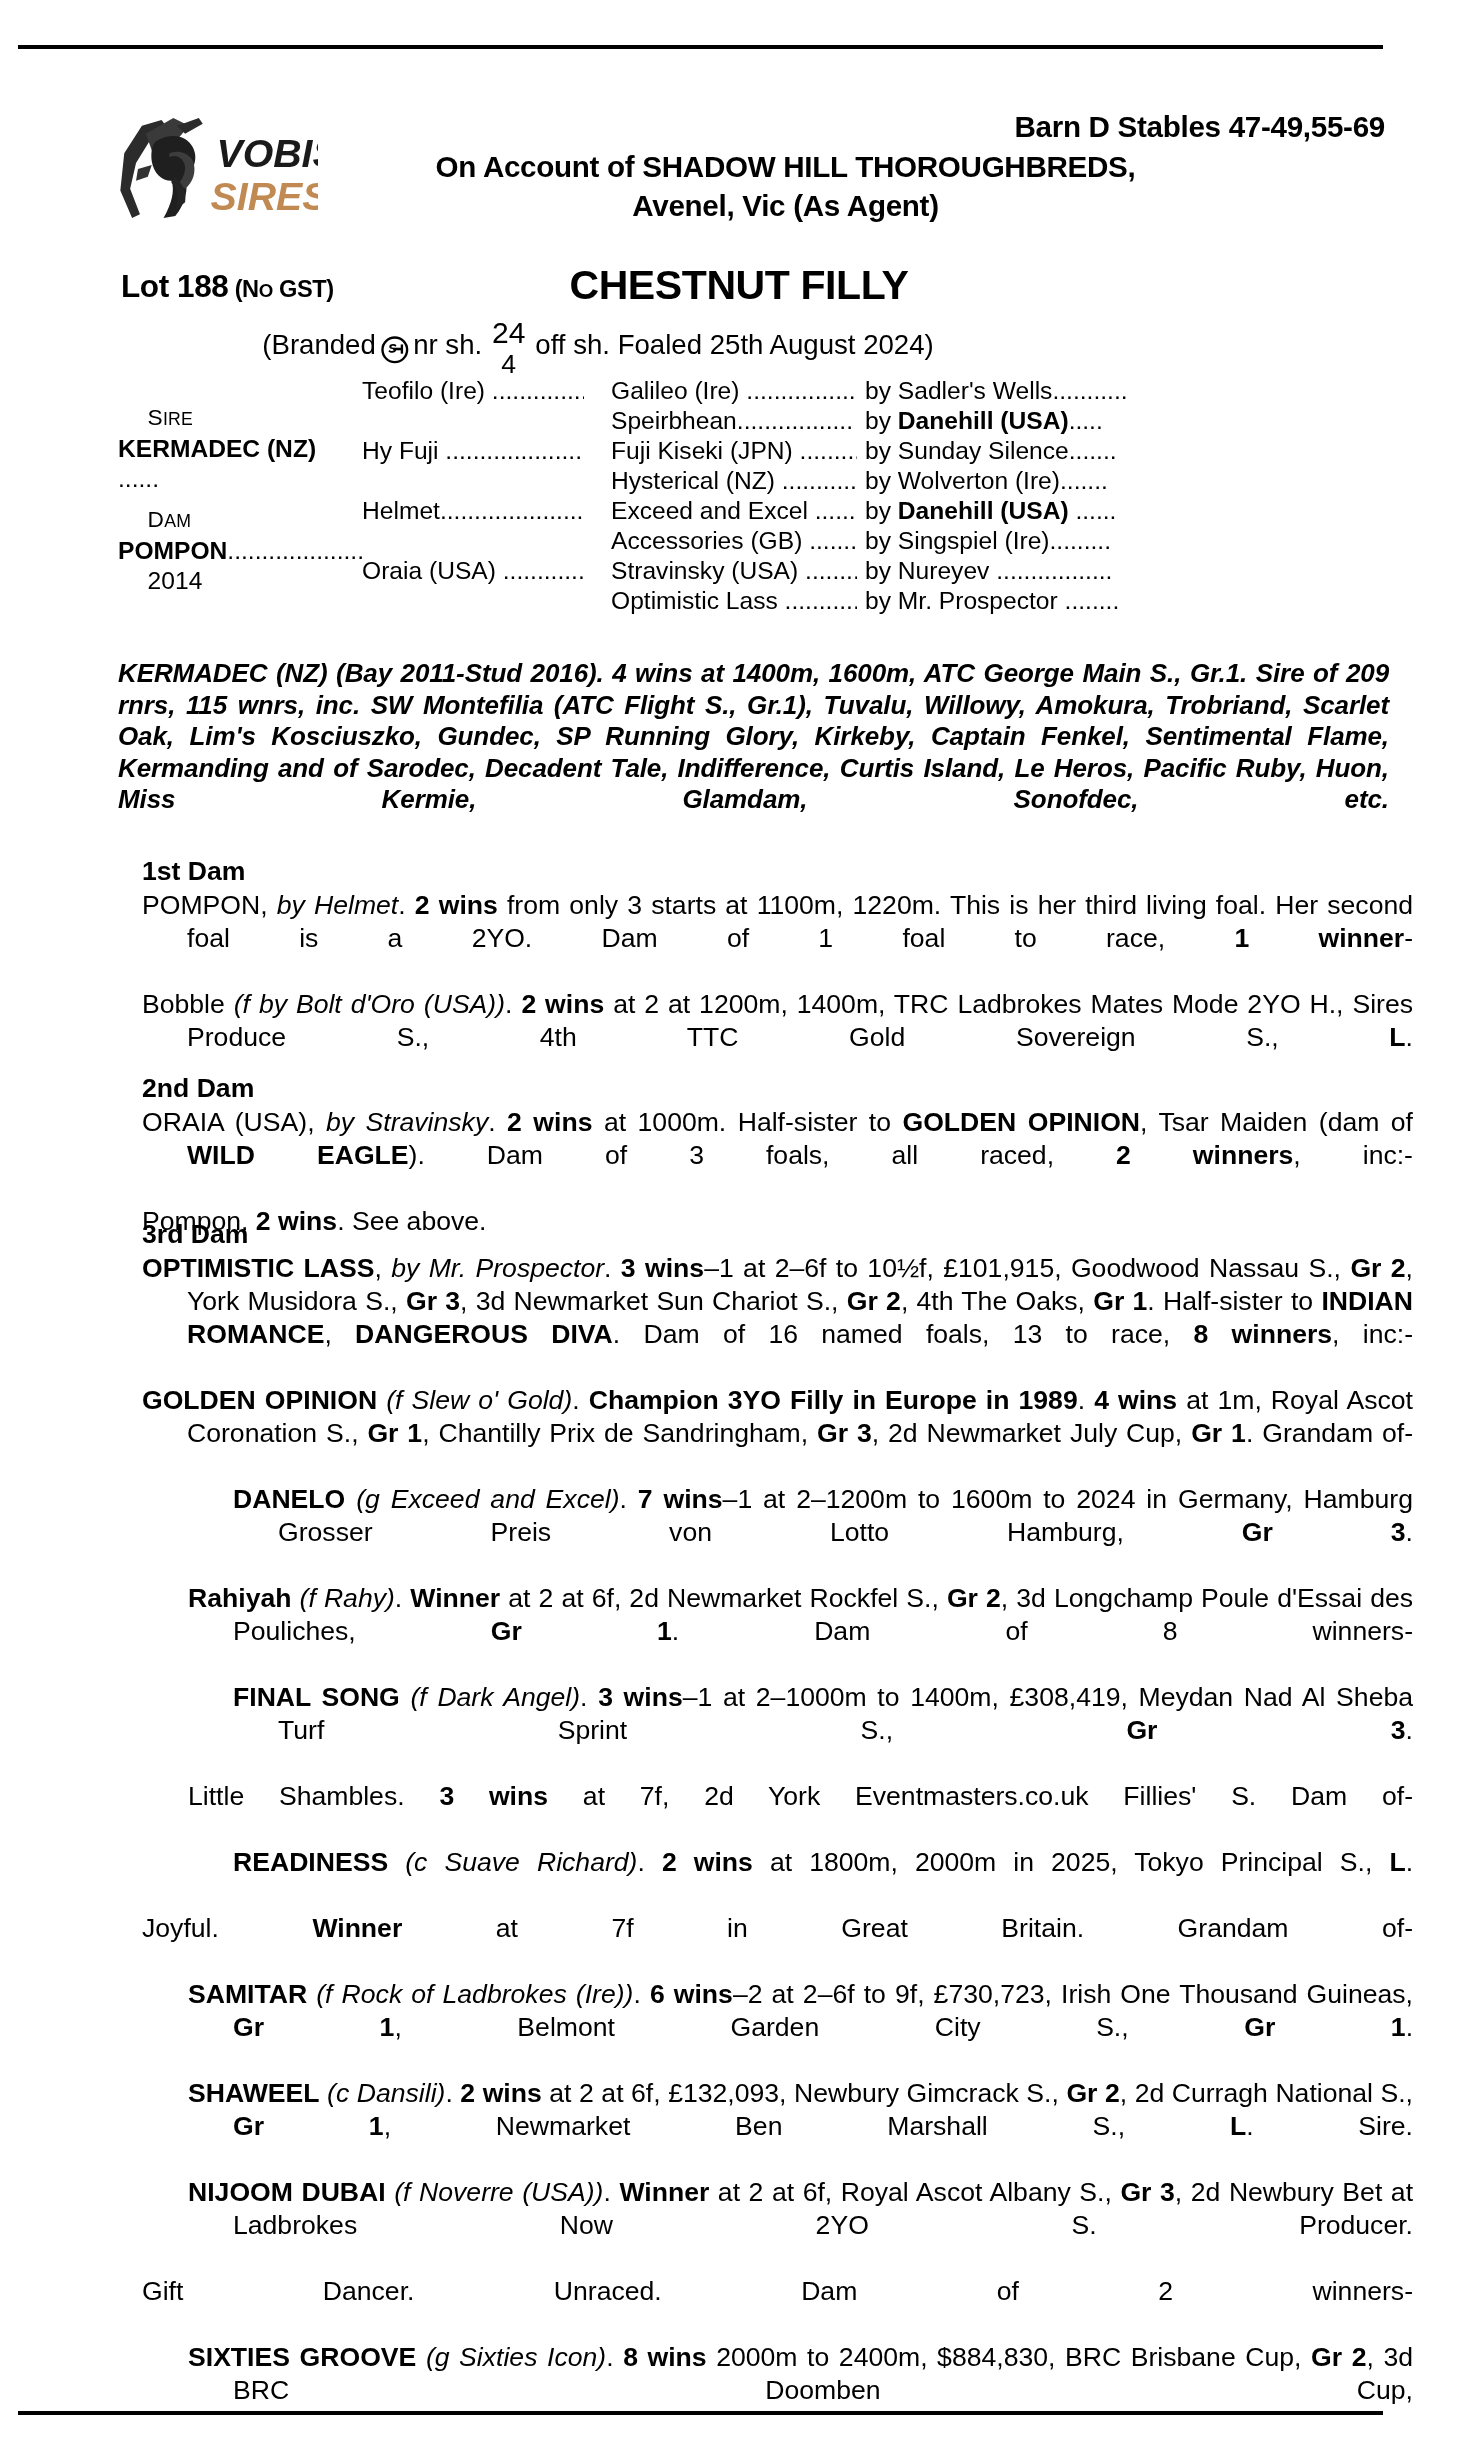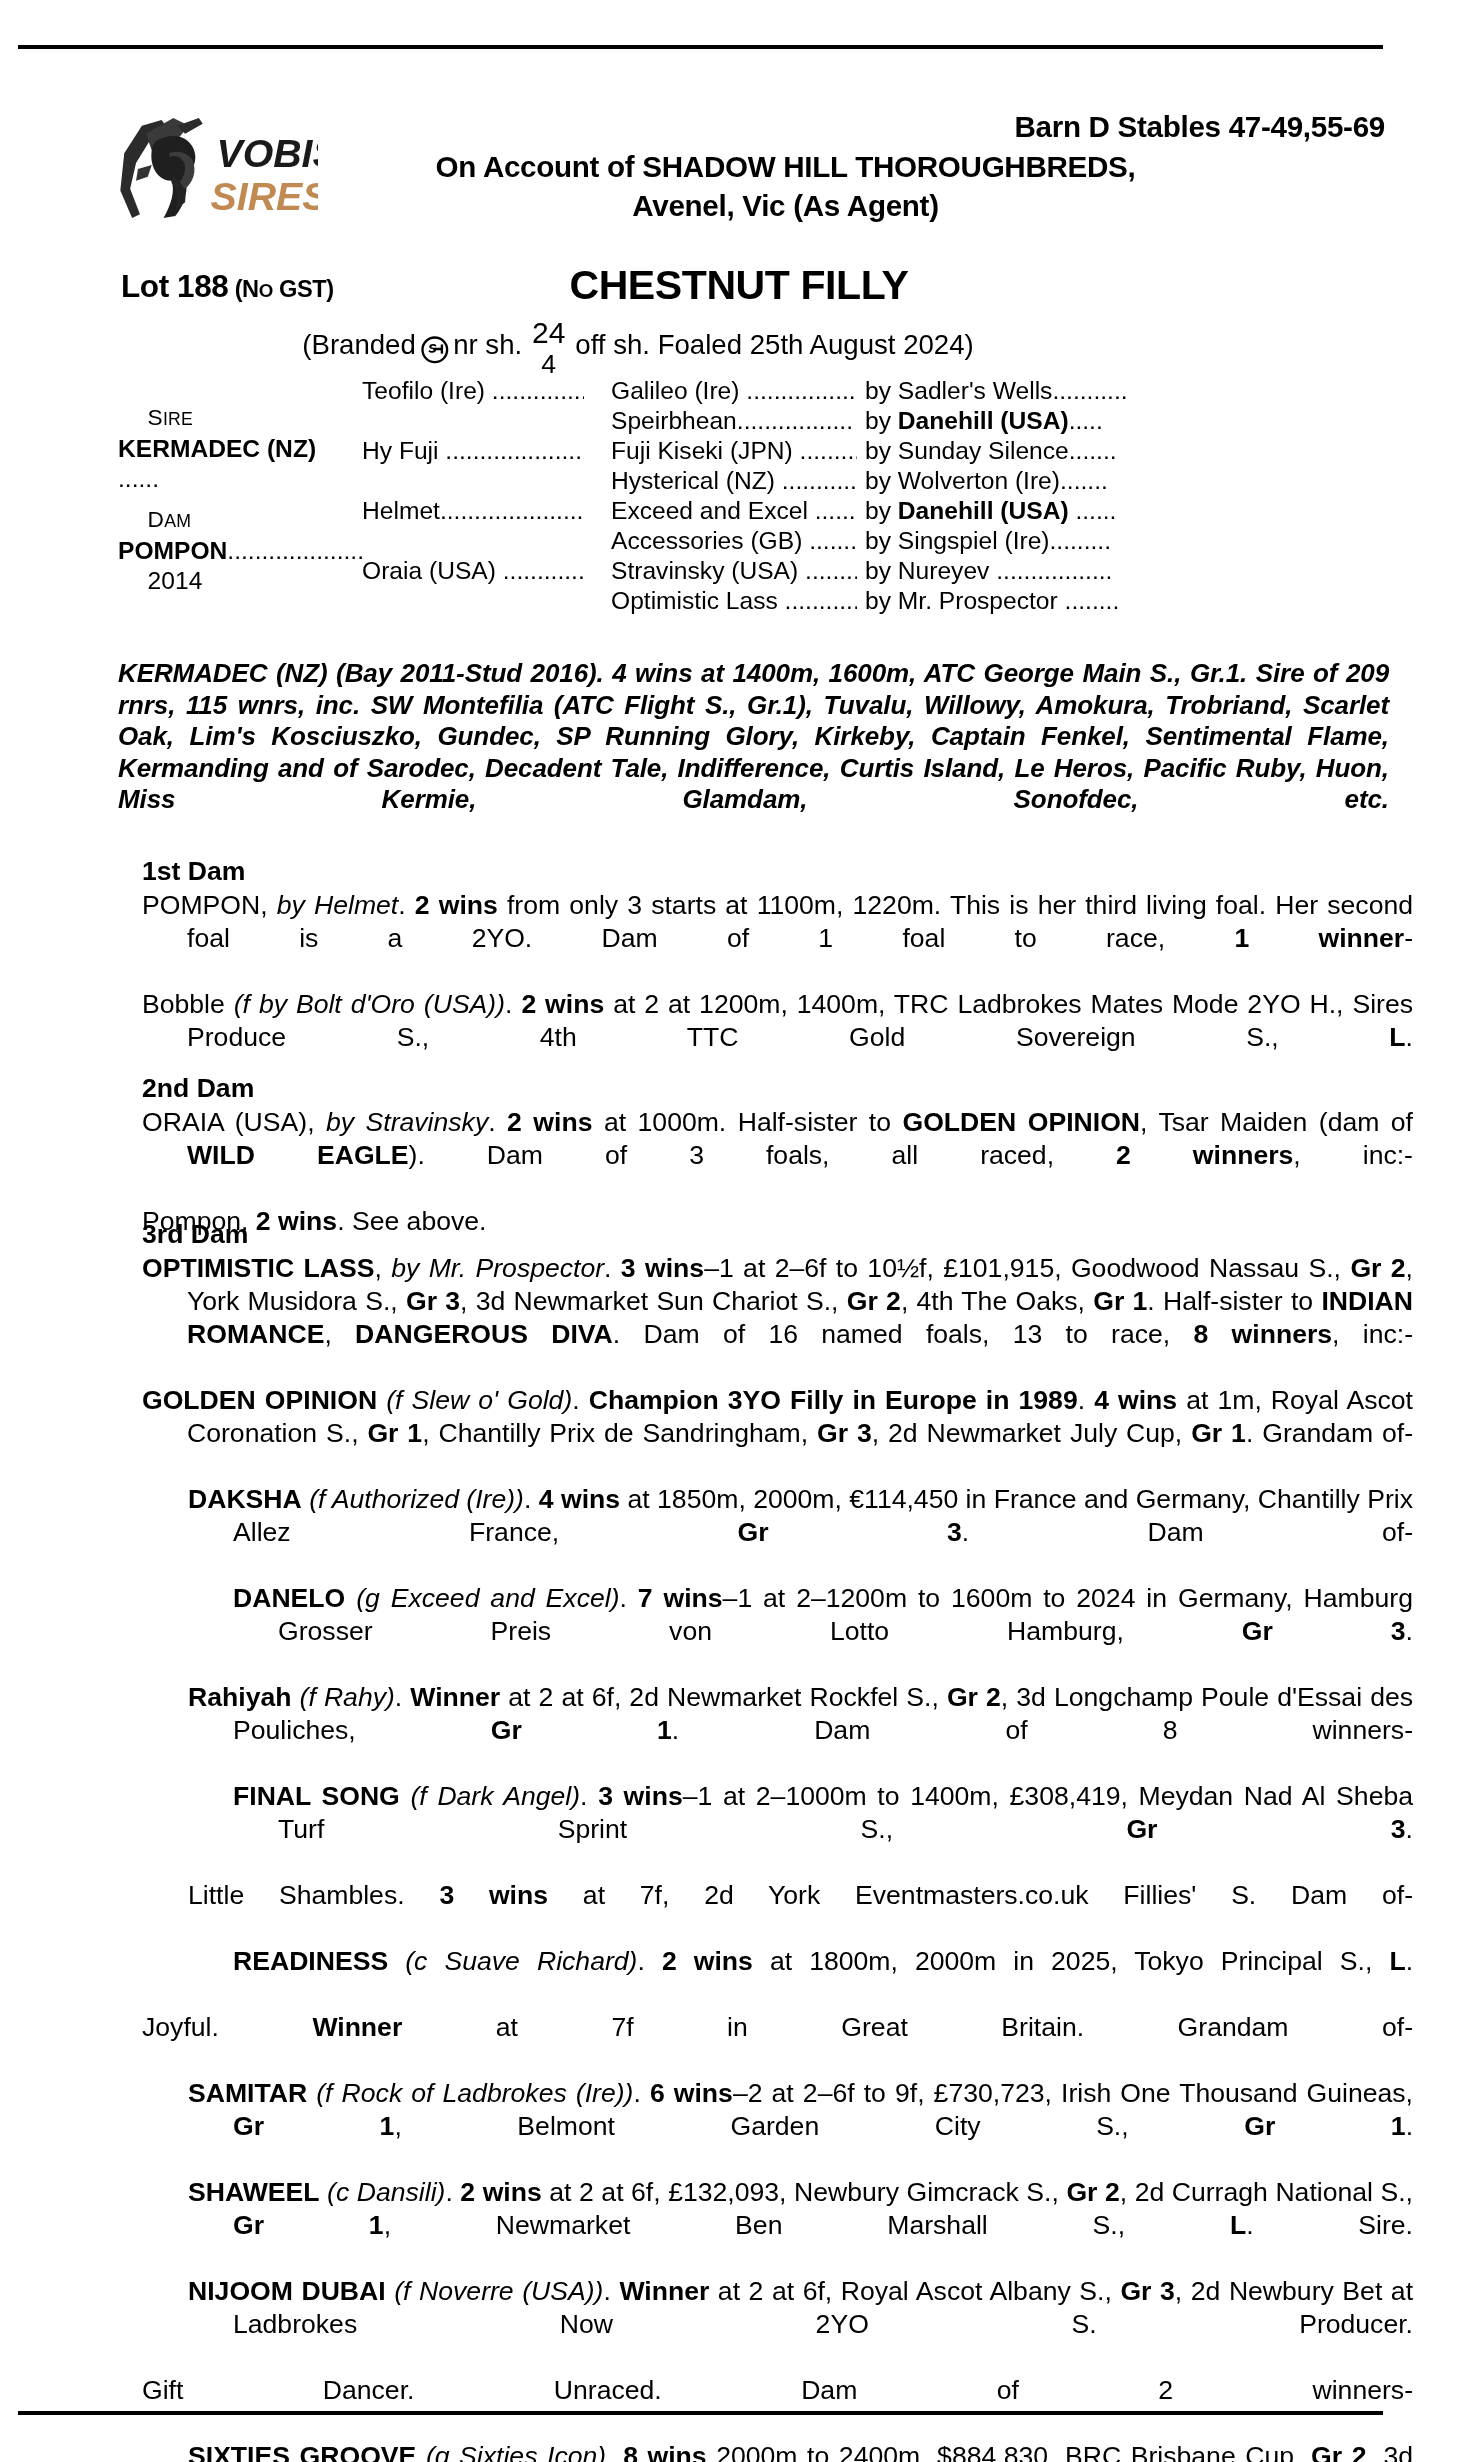--- a/index.html
+++ b/index.html
@@ -108,21 +108,20 @@
 
   
   .branded {
     position: absolute;
     left: 0;
     top: 317px;
     width: 1196px;
     text-align: center;
     font-size: 27.6px;
     white-space: nowrap;
-    margin-left: 40px;
   }
   .brandmark {
     display: inline-block;
     vertical-align: middle;
     width: 29.6px;
     height: 29.6px;
     margin: 0 3.9px -5.9px 3.9px;
   }
   .fracbox {
     display: inline-block;
@@ -393,21 +392,20 @@
     </div>
   </div>
 
   <div class="section" id="dam3">
     <div class="sec-head">3rd Dam</div>
     <div class="para">
       <b class="first">OPTIMISTIC LASS</b><span>, </span><i>by Mr. Prospector</i><span>. </span><b>3 wins</b><span>–1 at 2–6f to 10½f, £101,915, Goodwood Nassau S., </span><b>Gr 2</b><span>, York Musidora S., </span><b>Gr 3</b><span>, 3d Newmarket Sun Chariot S., </span><b>Gr 2</b><span>, 4th The Oaks, </span><b>Gr 1</b><span>. Half-sister to </span><b>INDIAN ROMANCE</b><span>, </span><b>DANGEROUS DIVA</b><span>. Dam of 16 named foals, 13 to race, </span><b>8 winners</b><span>, inc:-</span>
     </div>
     <div id="dam3-entries">
         <div class="para lvl1" style="padding-left: 45px;"><b class="first" style="margin-left: -45px;">GOLDEN OPINION</b><span> </span><i>(f Slew o' Gold)</i><span>. </span><b>Champion 3YO Filly in Europe in 1989</b><span>. </span><b>4 wins</b><span> at 1m, Royal Ascot Coronation S., </span><b>Gr 1</b><span>, Chantilly Prix de Sandringham, </span><b>Gr 3</b><span>, 2d Newmarket July Cup, </span><b>Gr 1</b><span>. Grandam of-</span></div>
-        <div class="para lvl2" style="padding-left: 91px;"><b class="first" style="margin-left: -45px;">DAKSHA</b><span> </span><i>(f Authorized (Ire))</i><span>. </span><b>4 wins</b><span> at 1850m, 2000m, €114,450 in France and Germany, Chantilly Prix Allez France, </span><b>Gr 3</b><span>. Dam of-</span></div>
         <div class="para lvl2" style="padding-left: 136px;"><b class="first" style="margin-left: -45px;">DANELO</b><span> </span><i>(g Exceed and Excel)</i><span>. </span><b>7 wins</b><span>–1 at 2–1200m to 1600m to 2024 in Germany, Hamburg Grosser Preis von Lotto Hamburg, </span><b>Gr 3</b><span>.</span></div>
         <div class="para lvl2" style="padding-left: 91px;"><b class="first" style="margin-left: -45px;">Rahiyah</b><span> </span><i>(f Rahy)</i><span>. </span><b>Winner</b><span> at 2 at 6f, 2d Newmarket Rockfel S., </span><b>Gr 2</b><span>, 3d Longchamp Poule d'Essai des Pouliches, </span><b>Gr 1</b><span>. Dam of 8 winners-</span></div>
         <div class="para lvl2" style="padding-left: 136px;"><b class="first" style="margin-left: -45px;">FINAL SONG</b><span> </span><i>(f Dark Angel)</i><span>. </span><b>3 wins</b><span>–1 at 2–1000m to 1400m, £308,419, Meydan Nad Al Sheba Turf Sprint S., </span><b>Gr 3</b><span>.</span></div>
         <div class="para lvl2" style="padding-left: 91px;"><span class="first" style="margin-left: -45px;">Little Shambles.</span><span> </span><b>3 wins</b><span> at 7f, 2d York Eventmasters.co.uk Fillies' S. Dam of-</span></div>
         <div class="para lvl2" style="padding-left: 136px;"><b class="first" style="margin-left: -45px;">READINESS</b><span> </span><i>(c Suave Richard)</i><span>. </span><b>2 wins</b><span> at 1800m, 2000m in 2025, Tokyo Principal S., </span><b>L</b><span>.</span></div>
         <div class="para lvl1" style="padding-left: 45px;"><span class="first" style="margin-left: -45px;">Joyful.</span><span> </span><b>Winner</b><span> at 7f in Great Britain. Grandam of-</span></div>
         <div class="para lvl2" style="padding-left: 91px;"><b class="first" style="margin-left: -45px;">SAMITAR</b><span> </span><i>(f Rock of Ladbrokes (Ire))</i><span>. </span><b>6 wins</b><span>–2 at 2–6f to 9f, £730,723, Irish One Thousand Guineas, </span><b>Gr 1</b><span>, Belmont Garden City S., </span><b>Gr 1</b><span>.</span></div>
         <div class="para lvl2" style="padding-left: 91px;"><b class="first" style="margin-left: -45px;">SHAWEEL</b><span> </span><i>(c Dansili)</i><span>. </span><b>2 wins</b><span> at 2 at 6f, £132,093, Newbury Gimcrack S., </span><b>Gr 2</b><span>, 2d Curragh National S., </span><b>Gr 1</b><span>, Newmarket Ben Marshall S., </span><b>L</b><span>. Sire.</span></div>
         <div class="para lvl2" style="padding-left: 91px;"><b class="first" style="margin-left: -45px;">NIJOOM DUBAI</b><span> </span><i>(f Noverre (USA))</i><span>. </span><b>Winner</b><span> at 2 at 6f, Royal Ascot Albany S., </span><b>Gr 3</b><span>, 2d Newbury Bet at Ladbrokes Now 2YO S. Producer.</span></div>
         <div class="para lvl1" style="padding-left: 45px;"><span class="first" style="margin-left: -45px;">Gift Dancer.</span><span> Unraced. Dam of 2 winners-</span></div>

